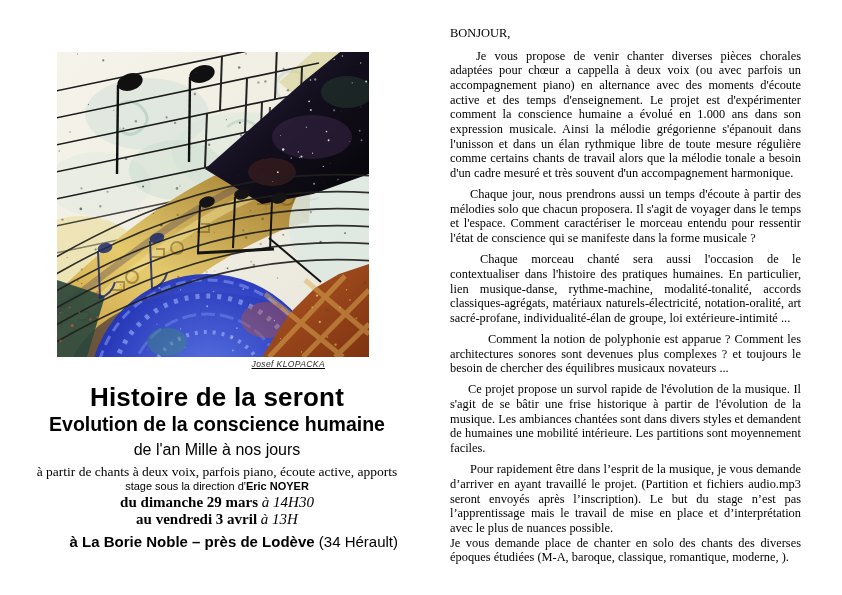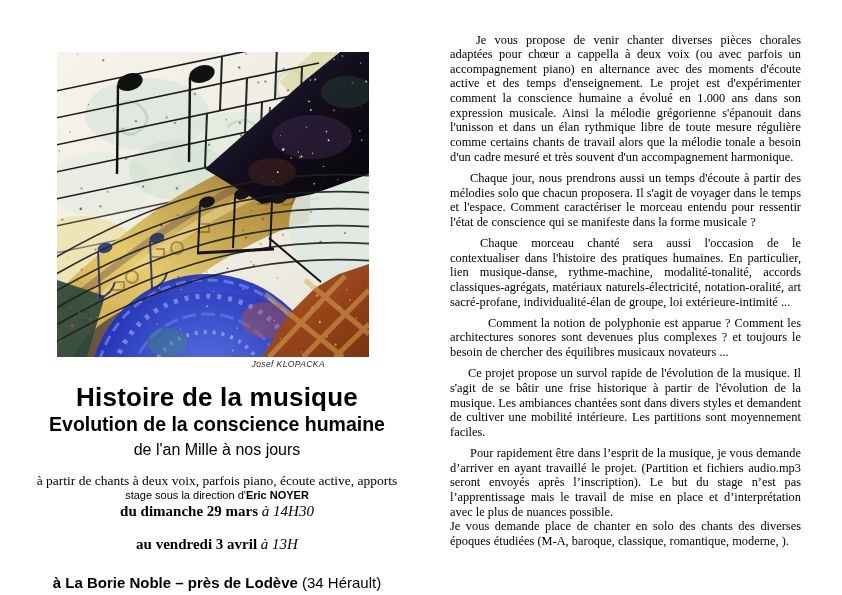--- a/index.html
+++ b/index.html
@@ -1,34 +1,34 @@
 <!DOCTYPE html>
 <html><head>
 <meta charset="utf-8">
 <style>
   html,body{margin:0;padding:0;background:#ffffff;}
   body{width:842px;height:595px;font-family:"Liberation Serif",serif;color:#000;}
   .page{position:relative;width:842px;height:595px;background:#fff;overflow:hidden;}
 
   
   .left-col{position:absolute;left:36px;top:52px;width:362px;text-align:center;}
-  .artwork{margin:0 17px 0 21px;width:268px;}
+  .artwork{margin:0 17px 0 21px;width:268px;text-decoration:underline;}
   .artwork svg{display:block;}
   .credit{text-align:right;font:italic 8.5px "Liberation Sans",sans-serif;
           color:#2a2a2a;margin-top:2px;letter-spacing:.4px;}
   .title{font:bold 26px/1.05 "Liberation Sans",sans-serif;margin:15px 0 0;letter-spacing:.2px;}
   .subtitle{font:bold 19.5px/1.1 "Liberation Sans",sans-serif;margin:3px 0 0;}
   .period{font:16px/1.15 "Liberation Sans",sans-serif;margin-top:5px;}
-  .desc{font:13.5px/1.2 "Liberation Serif",serif;margin-top:14px;}
+  .desc{font:13.5px/1.2 "Liberation Serif",serif;margin-top:5px;}
   .stage{font:11px/1.2 "Liberation Sans",sans-serif;margin-top:0;}
   .stage b{font-weight:bold;}
   .date{font:bold 15px/1.15 "Liberation Serif",serif;margin-top:0;}
-  .date + .date{margin-top:16px;}
+  .date + .date{margin-top:0;}
   .date i{font-weight:normal;font-style:italic;}
-  .location{font:bold 15px/1.2 "Liberation Sans",sans-serif;margin-top:21px;}
+  .location{font:bold 15px/1.2 "Liberation Sans",sans-serif;margin-top:5px;text-align:right;}
   .location span{font-weight:normal;}
 
   
   .right-col{position:absolute;left:450px;top:26px;width:351px;
              font-size:12.4px;line-height:14.65px;text-align:justify;}
   .salutation{margin:0 0 8px 0;text-align:left;}
   .right-col p{margin:6.5px 0 0 0;}
   .i18{text-indent:18px}.i20{text-indent:20px}.i26{text-indent:26px}
   .i30{text-indent:30px}.i38{text-indent:38px}
   .i0{text-indent:0;margin-top:0 !important;}
@@ -355,34 +355,35 @@
               <circle cx="33.3" cy="267.5" r="1.44" fill="#c65040" opacity="0.51"></circle>
               <circle cx="3.5" cy="260.6" r="0.84" fill="#c65040" opacity="0.73"></circle>
               <circle cx="40.4" cy="265.0" r="1.06" fill="#c65040" opacity="0.73"></circle>
               <circle cx="3.6" cy="288.9" r="1.48" fill="#c65040" opacity="0.52"></circle>
             </g>
         </g>
       </svg>
       <figcaption class="credit">Josef KLOPACKA</figcaption>
     </figure>
 
-    <h1 class="title">Histoire de la musique</h1>
+    <h1 class="title">Histoire de la seront</h1>
     <h2 class="subtitle">Evolution de la conscience humaine</h2>
     <div class="period">de l'an Mille à nos jours</div>
     <div class="desc">à partir de chants à deux voix, parfois piano, écoute active, apports</div>
     <div class="stage"><span>stage sous la direction d'</span><b>Eric NOYER</b></div>
 
     <div class="date"><b>du dimanche 29 mars</b><i> à 14H30</i></div>
     <div class="date"><b>au vendredi 3 avril</b><i> à 13H</i></div>
 
     <div class="location"><b>à La Borie Noble – près de Lodève</b><span> (34 Hérault)</span></div>
   </div>
 
   <div class="right-col">
+    <div class="salutation">BONJOUR,</div>
     <p class="i26">Je vous propose de venir chanter diverses pièces chorales adaptées pour chœur a cappella à deux voix (ou avec parfois un accompagnement piano) en alternance avec des moments d'écoute active et des temps d'enseignement. Le projet est d'expérimenter comment la conscience humaine a évolué en 1.000 ans dans son expression musicale. Ainsi la mélodie grégorienne s'épanouit dans l'unisson et dans un élan rythmique libre de toute mesure régulière comme certains chants de travail alors que la mélodie tonale a besoin d'un cadre mesuré et très souvent d'un accompagnement harmonique.</p>
     <p class="i20">Chaque jour, nous prendrons aussi un temps d'écoute à partir des mélodies solo que chacun proposera. Il s'agit de voyager dans le temps et l'espace. Comment caractériser le morceau entendu pour ressentir l'état de conscience qui se manifeste dans la forme musicale ?</p>
     <p class="i30">Chaque morceau chanté sera aussi l'occasion de le contextualiser dans l'histoire des pratiques humaines. En particulier, lien musique-danse, rythme-machine, modalité-tonalité, accords classiques-agrégats, matériaux naturels-électricité, notation-oralité, art sacré-profane, individualité-élan de groupe, loi extérieure-intimité ...</p>
     <p class="i38">Comment la notion de polyphonie est apparue ? Comment les architectures sonores sont devenues plus complexes ? et toujours le besoin de chercher des équilibres musicaux novateurs ...</p>
-    <p class="i18">Ce projet propose un survol rapide de l'évolution de la musique. Il s'agit de se bâtir une frise historique à partir de l'évolution de la musique. Les ambiances chantées sont dans divers styles et demandent de cultiver une mobilité intérieure. Les partitions sont moyennement faciles.</p>
+    <p class="i18">Ce projet propose un survol rapide de l'évolution de la musique. Il s'agit de se bâtir une frise historique à partir de l'évolution de la musique. Les ambiances chantées sont dans divers styles et demandent de humaines une mobilité intérieure. Les partitions sont moyennement faciles.</p>
     <p class="i20">Pour rapidement être dans l’esprit de la musique, je vous demande d’arriver en ayant travaillé le projet. (Partition et fichiers audio.mp3 seront envoyés après l’inscription). Le but du stage n’est pas l’apprentissage mais le travail de mise en place et d’interprétation avec le plus de nuances possible.</p>
     <p class="i0">Je vous demande place de chanter en solo des chants des diverses époques étudiées (M-A, baroque, classique, romantique, moderne, ).</p>
   </div>
 </div>
 
 </body></html>

